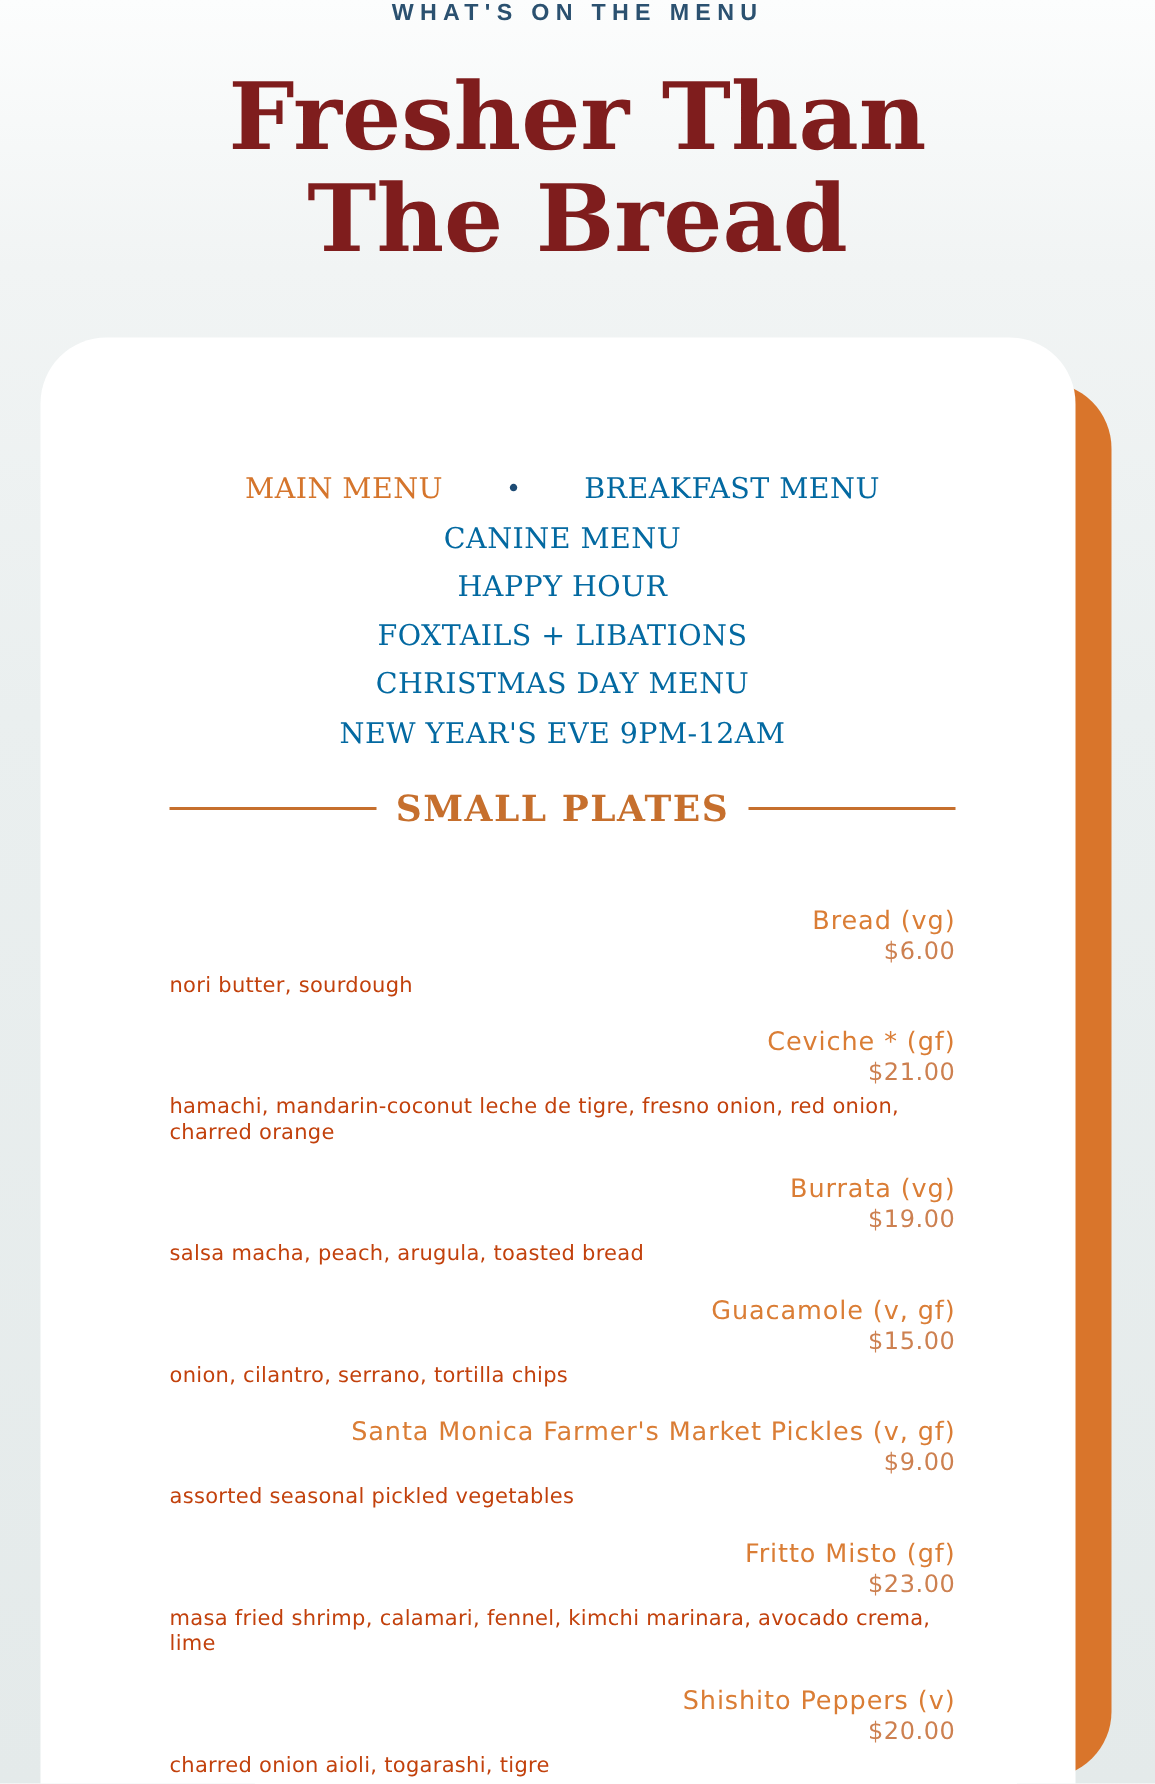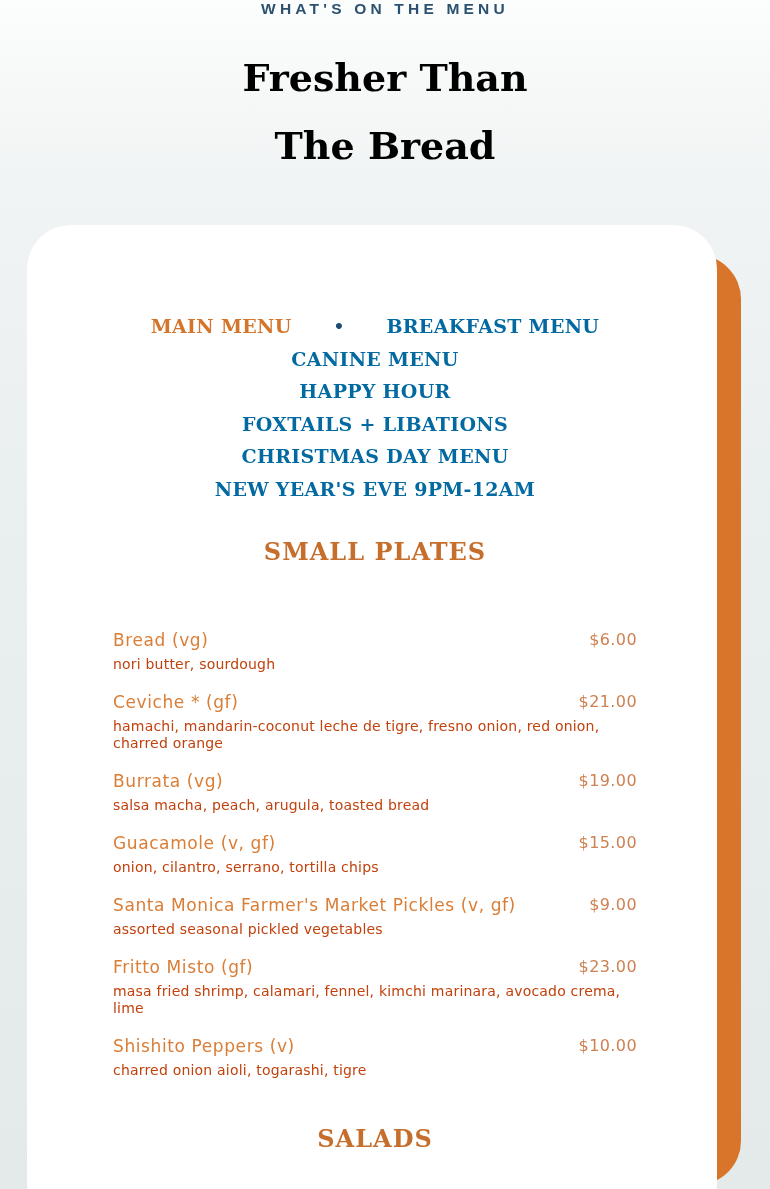--- a/index.html
+++ b/index.html
@@ -13,61 +13,61 @@
   
   .hero { text-align: center; }
   .eyebrow {
     font-family: "Liberation Sans", sans-serif;
     font-weight: 700; font-size: 15.5px; letter-spacing: 4.2px;
     color: #2b5170; margin: 0;
   }
   .big-title {
     margin: 26px auto 0; width: 520px;
     font-family: "DejaVu Serif", serif; font-weight: 700;
-    font-size: 38px; line-height: 68px; color: #000000;
+    font-size: 62px; line-height: 68px; color: #7f1d1d;
   }
 
   
   .card-wrap { position: relative; margin-top: 45px; }
   .card-back {
     position: absolute; left: 51px; top: 30px;
     width: 690px; height: 930px;
     background: #d9752b; border-radius: 44px;
   }
   .card {
     position: relative; margin-left: 27px;
     width: 690px; min-height: 930px;
     background: #ffffff; border-radius: 44px;
     padding: 85px 80px 40px 86px;
   }
 
   
   .menu-nav {
-    font-family: "DejaVu Serif", serif; font-weight: 700;
+    font-family: "DejaVu Serif", serif; font-weight: 400;
     font-size: 19px; line-height: 32.5px; text-align: center;
   }
   .nav-row { display: flex; justify-content: center; align-items: center; }
   .menu-nav a { color: #0369a1; text-decoration: none; letter-spacing: 0.3px; cursor: pointer; }
   .menu-nav a.active { color: #d5752c; }
   .nav-bullet { color: #1d4b74; margin: 0 42px; font-size: 17px; }
 
   
   .section-head {
     display: flex; align-items: center; gap: 13px;
     margin-top: 19px;
     color: #c66f2d; font-family: "DejaVu Serif", serif; font-weight: 700;
-    font-size: 24px; line-height: 30px; letter-spacing: 1px; white-space: nowrap; flex-direction: column;
+    font-size: 24px; line-height: 30px; letter-spacing: 1px; white-space: nowrap;
   }
   .section-head .rule { flex: 1; height: 2px; background: #c66f2d; }
   .section-head.next { margin-top: 32px; }
 
   
   .menu-list { margin-top: 50px; }
   .item { margin-bottom: 19px; }
-  .item-head { display: flex; justify-content: space-between; align-items: flex-start; }
+  .item-head { display: flex; justify-content: space-between; align-items: flex-end; flex-direction: column; }
   .item-name {
     margin: 0; font-family: "DejaVu Sans", sans-serif; font-weight: 400;
     font-size: 17px; line-height: 20px; letter-spacing: 0.6px; color: #da7d35;
   }
   .item-price {
     font-size: 16px; letter-spacing: 0.4px; color: #cd8050; white-space: nowrap; padding-left: 12px;
   }
   .item-desc {
     margin: 6px 0 0; max-width: 520px;
     font-size: 14px; line-height: 17px; letter-spacing: 0.2px; color: #c2410c;
@@ -160,21 +160,21 @@
         <div class="item-head">
           <h3 class="item-name">Fritto Misto (gf)</h3>
           <span class="item-price">$23.00</span>
         </div>
         <p class="item-desc">masa fried shrimp, calamari, fennel, kimchi marinara, avocado crema, lime</p>
       </article>
 
       <article class="item">
         <div class="item-head">
           <h3 class="item-name">Shishito Peppers (v)</h3>
-          <span class="item-price">$10.00</span>
+          <span class="item-price">$20.00</span>
         </div>
         <p class="item-desc">charred onion aioli, togarashi, tigre</p>
       </article>
 
     </div>
 
     <h2 class="section-head next">
       <span class="rule"></span>
       <span>SALADS</span>
       <span class="rule"></span>

